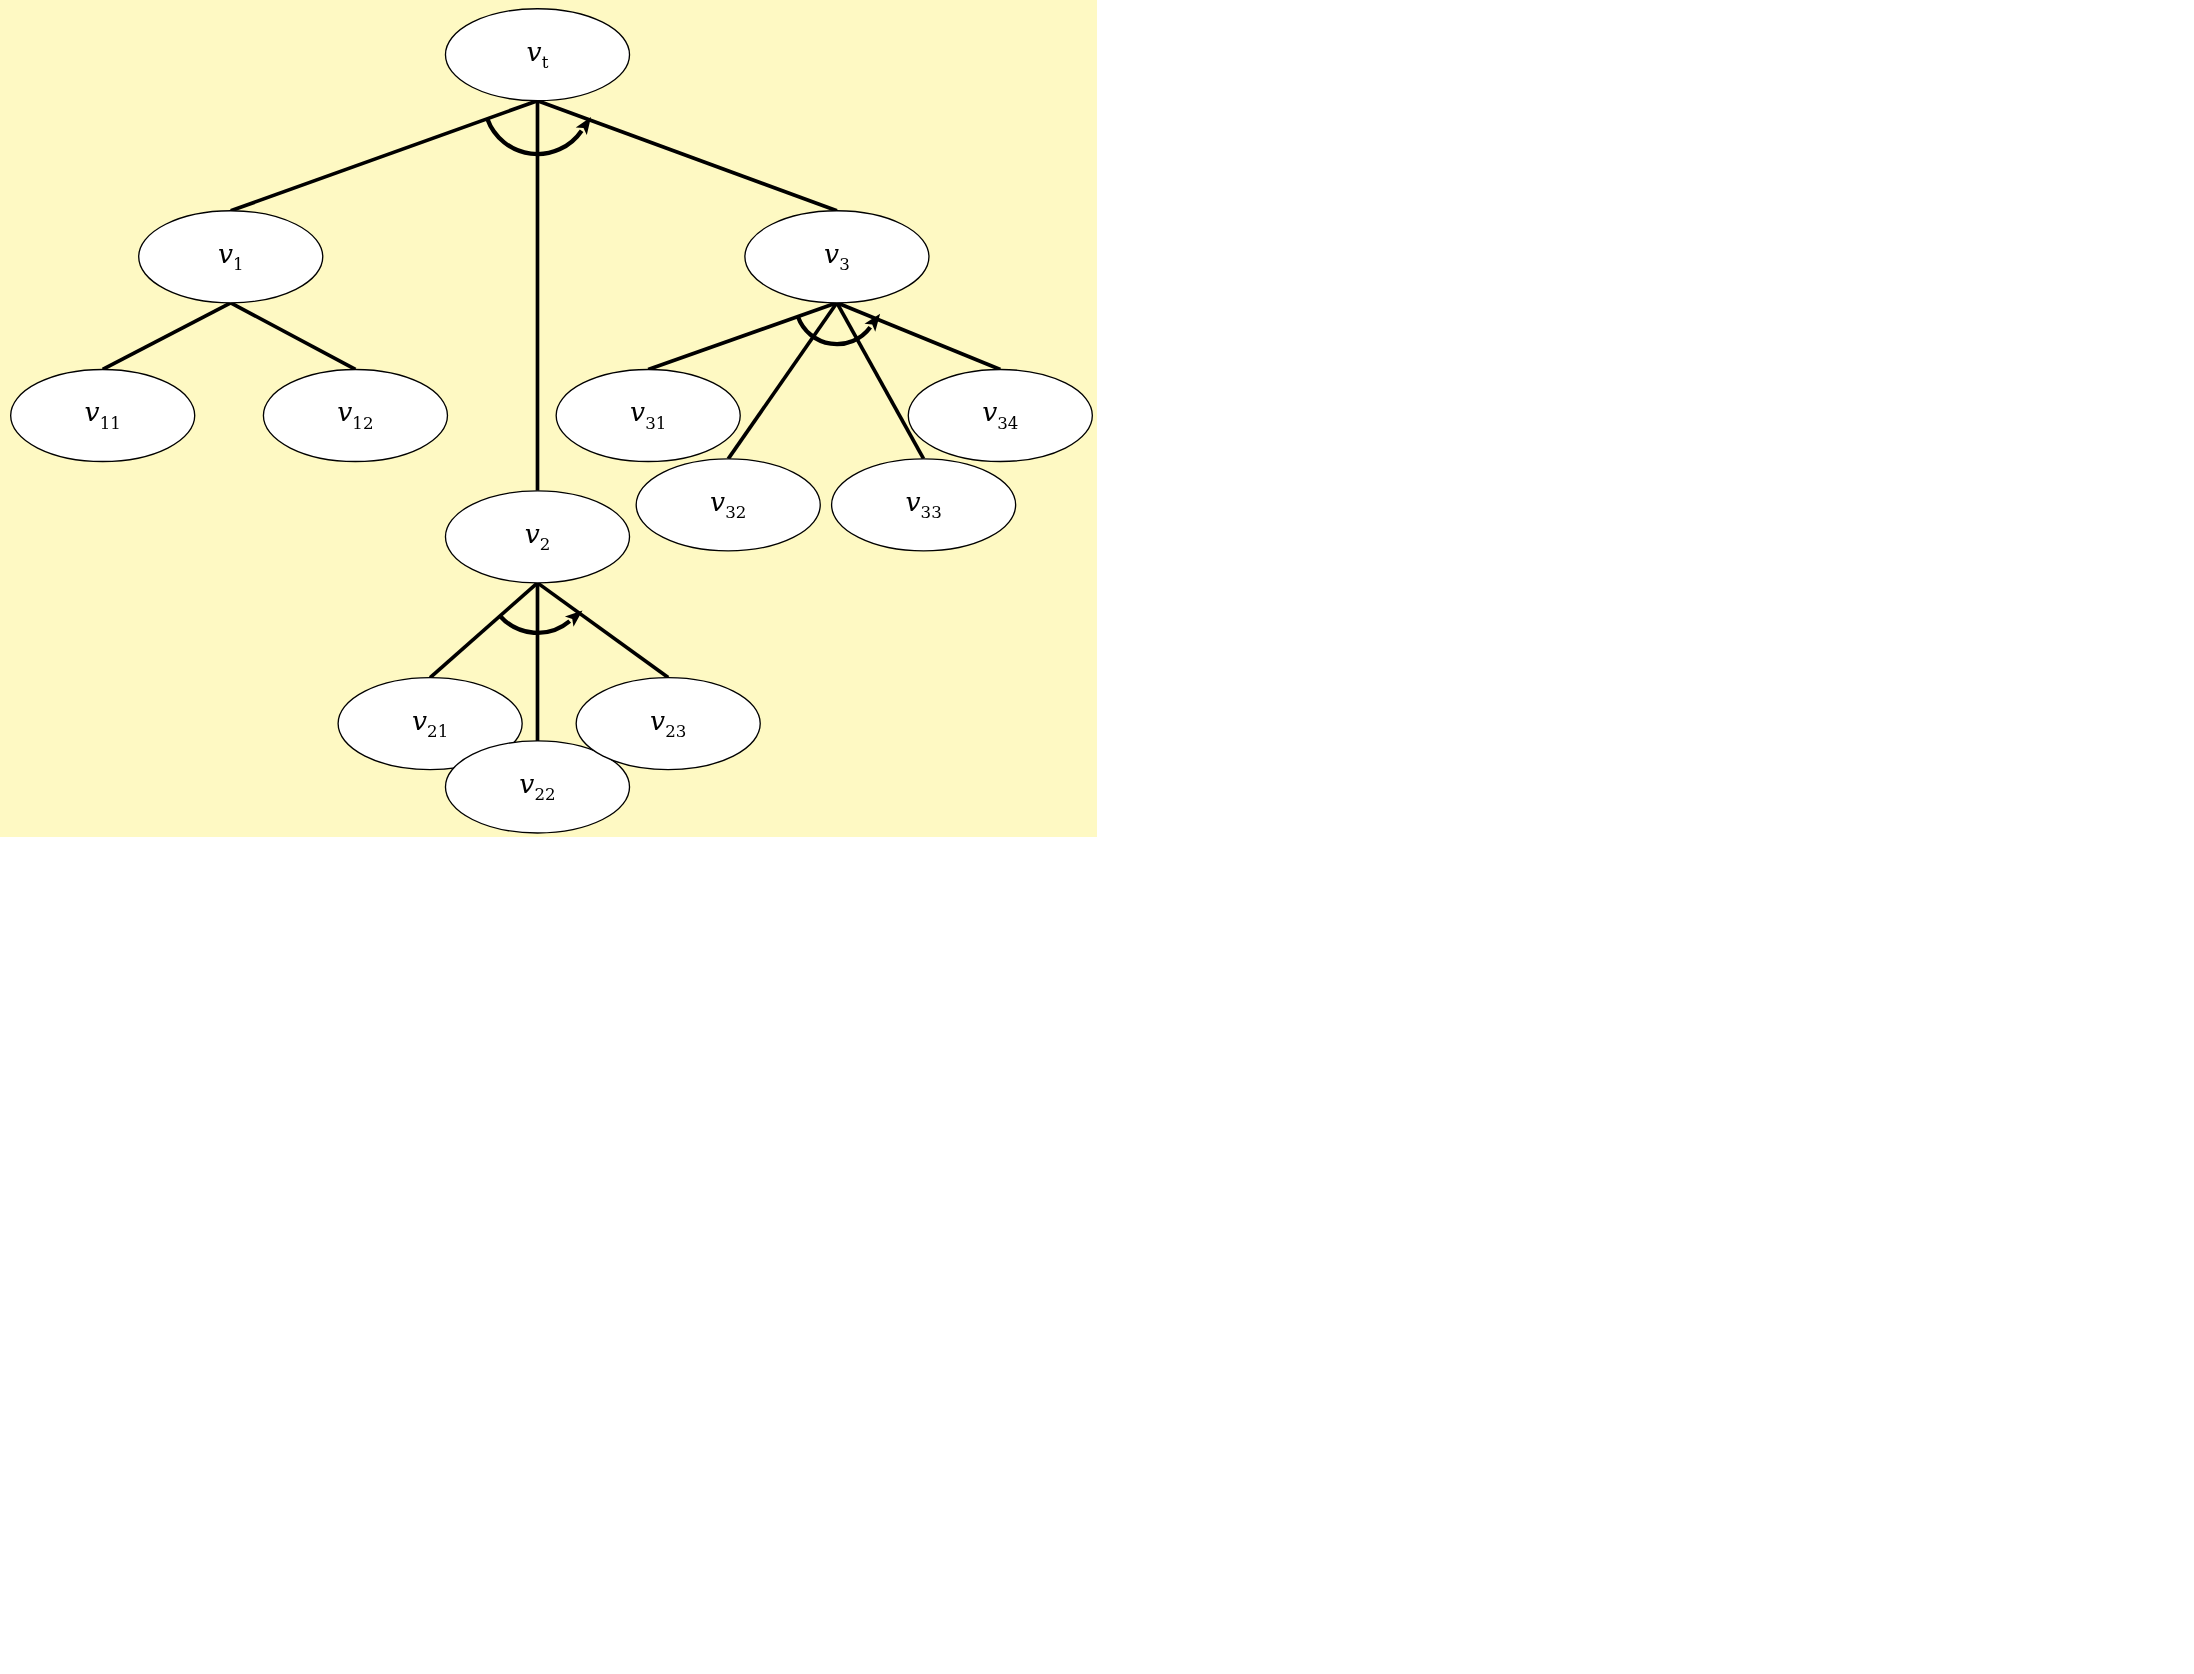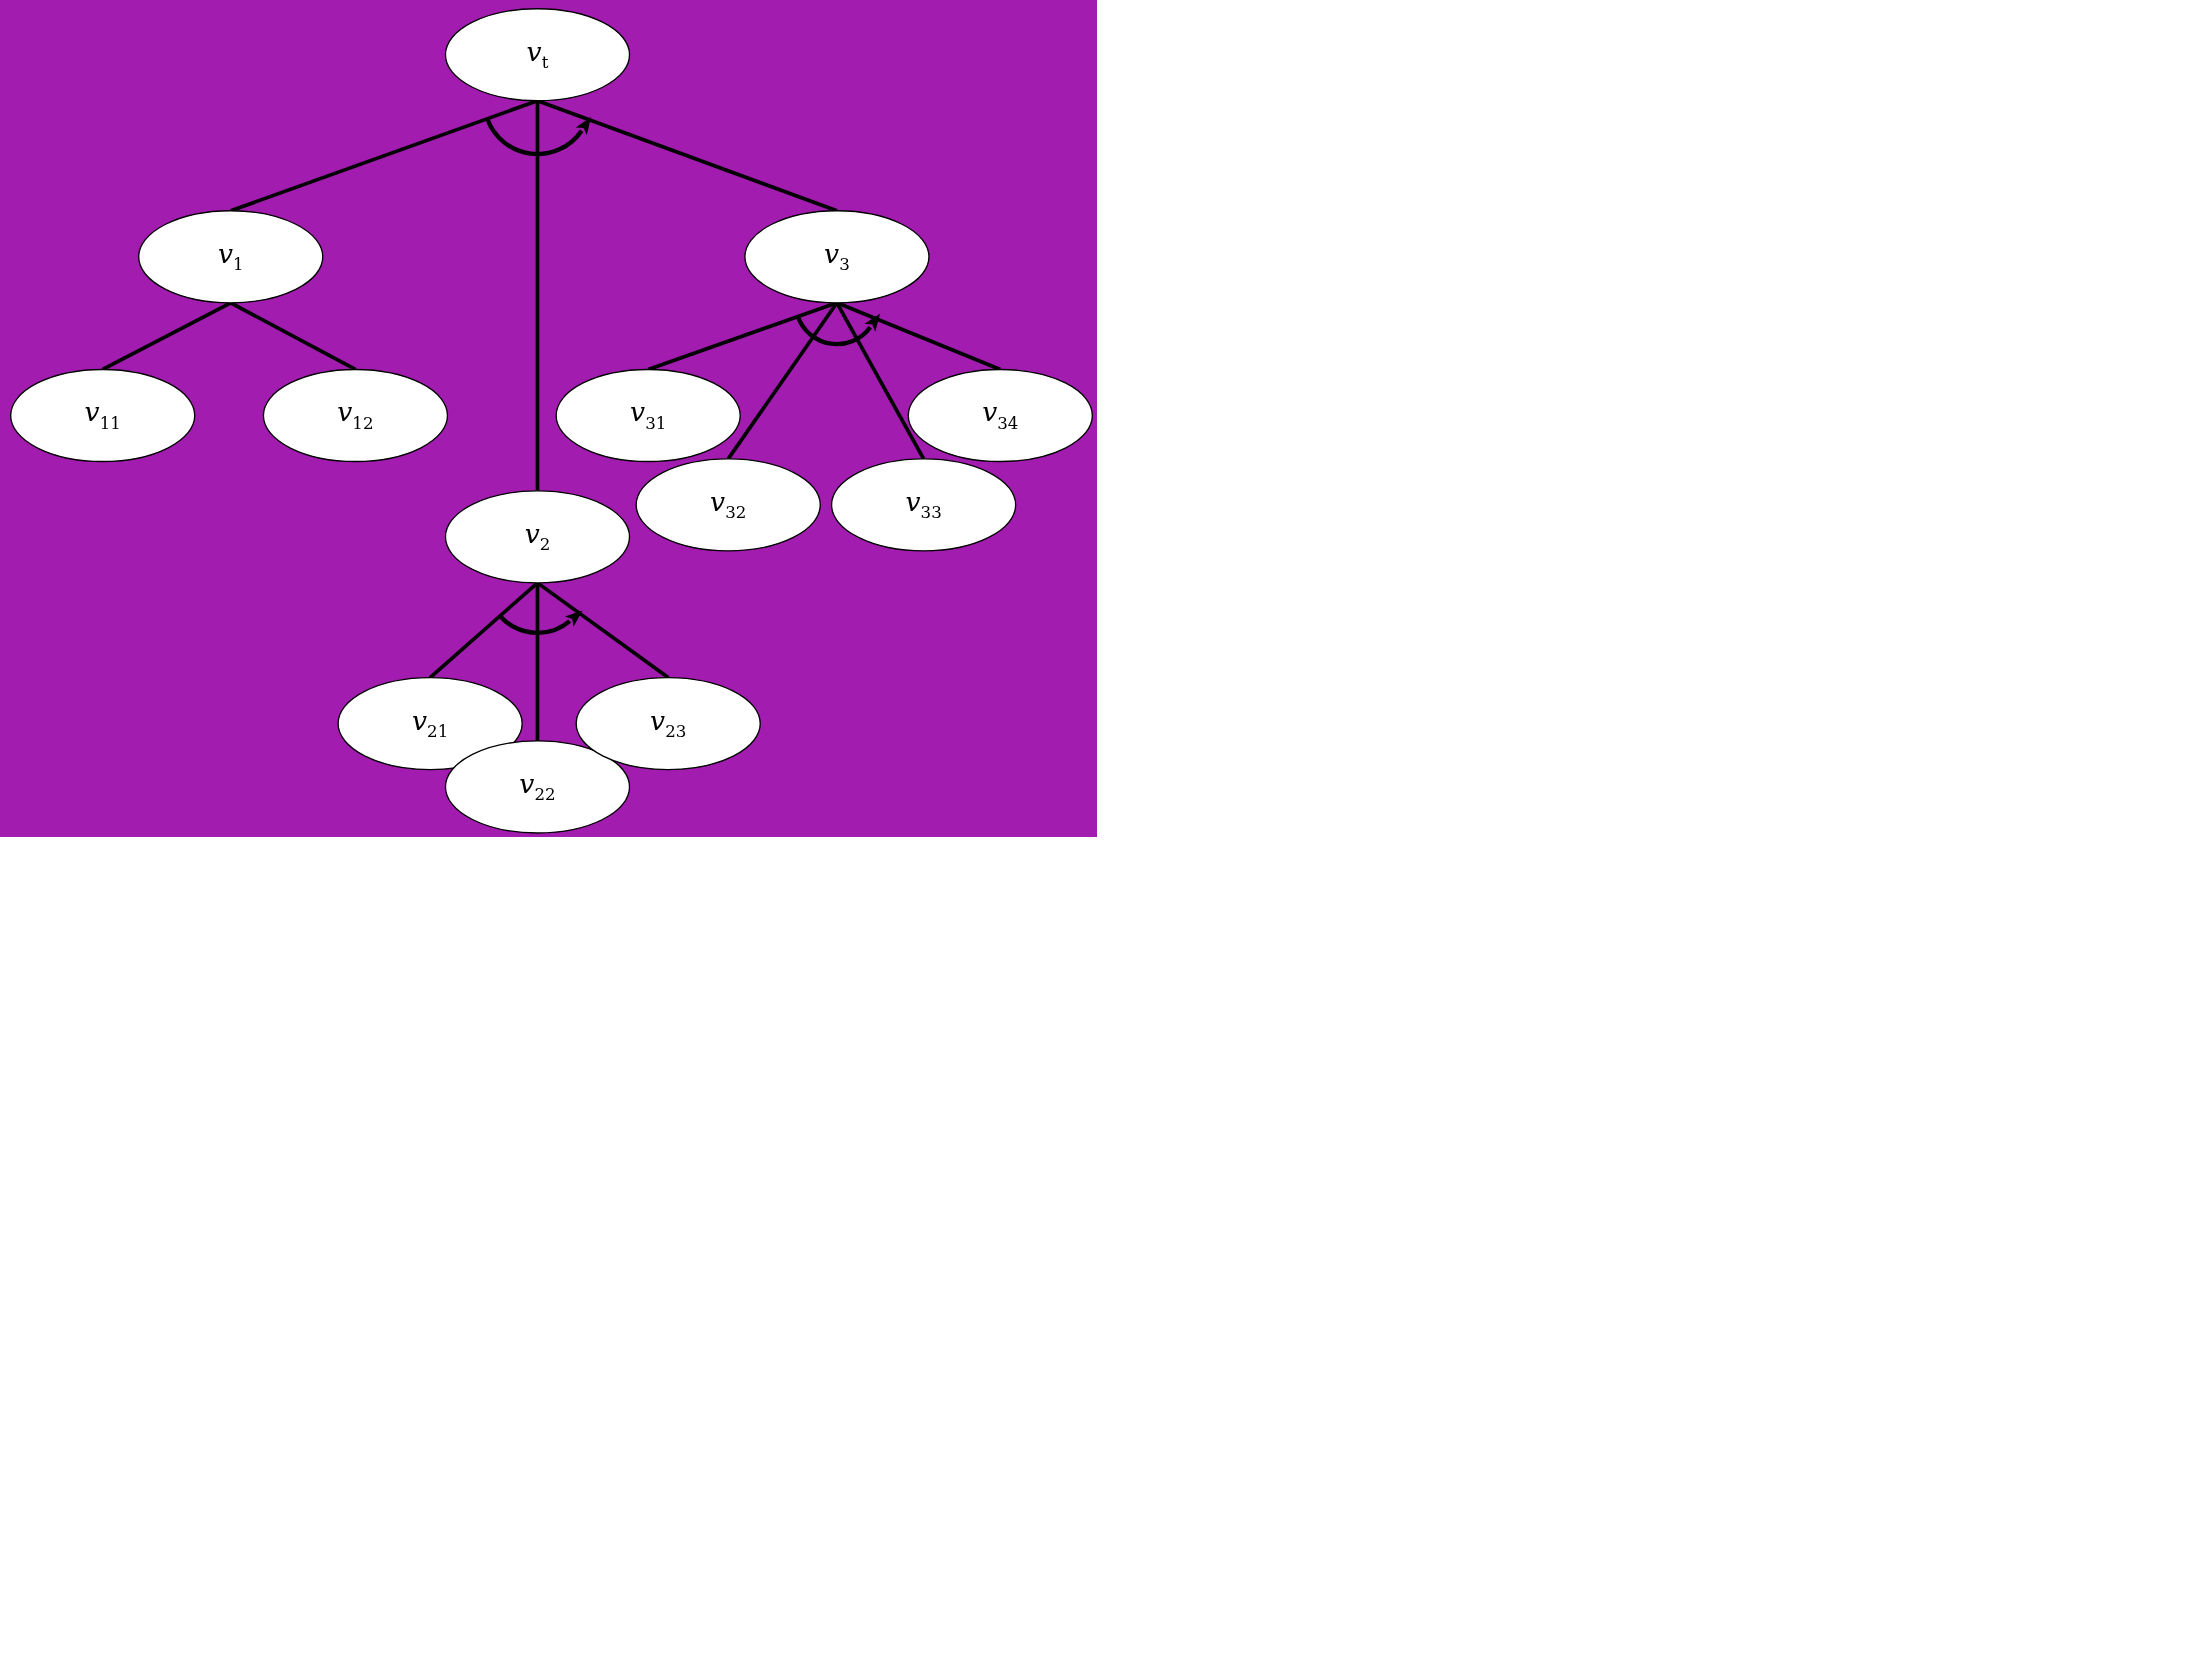--- a/index.html
+++ b/index.html
@@ -3,21 +3,21 @@
 <meta charset="utf-8">
 <style>
   html, body {
     margin: 0;
     padding: 0;
     background: #ffffff;
   }
   .figure-wrap {
     width: 1097px;
     height: 837px;
-    background: #a21caf;
+    background: #fef9c3;
     overflow: hidden;
     text-align: right;
   }
   svg { display: block; }
   .node-ellipse {
     fill: #ffffff;
   }
   .edge-line, .arc-path {
     fill: none;
   }

